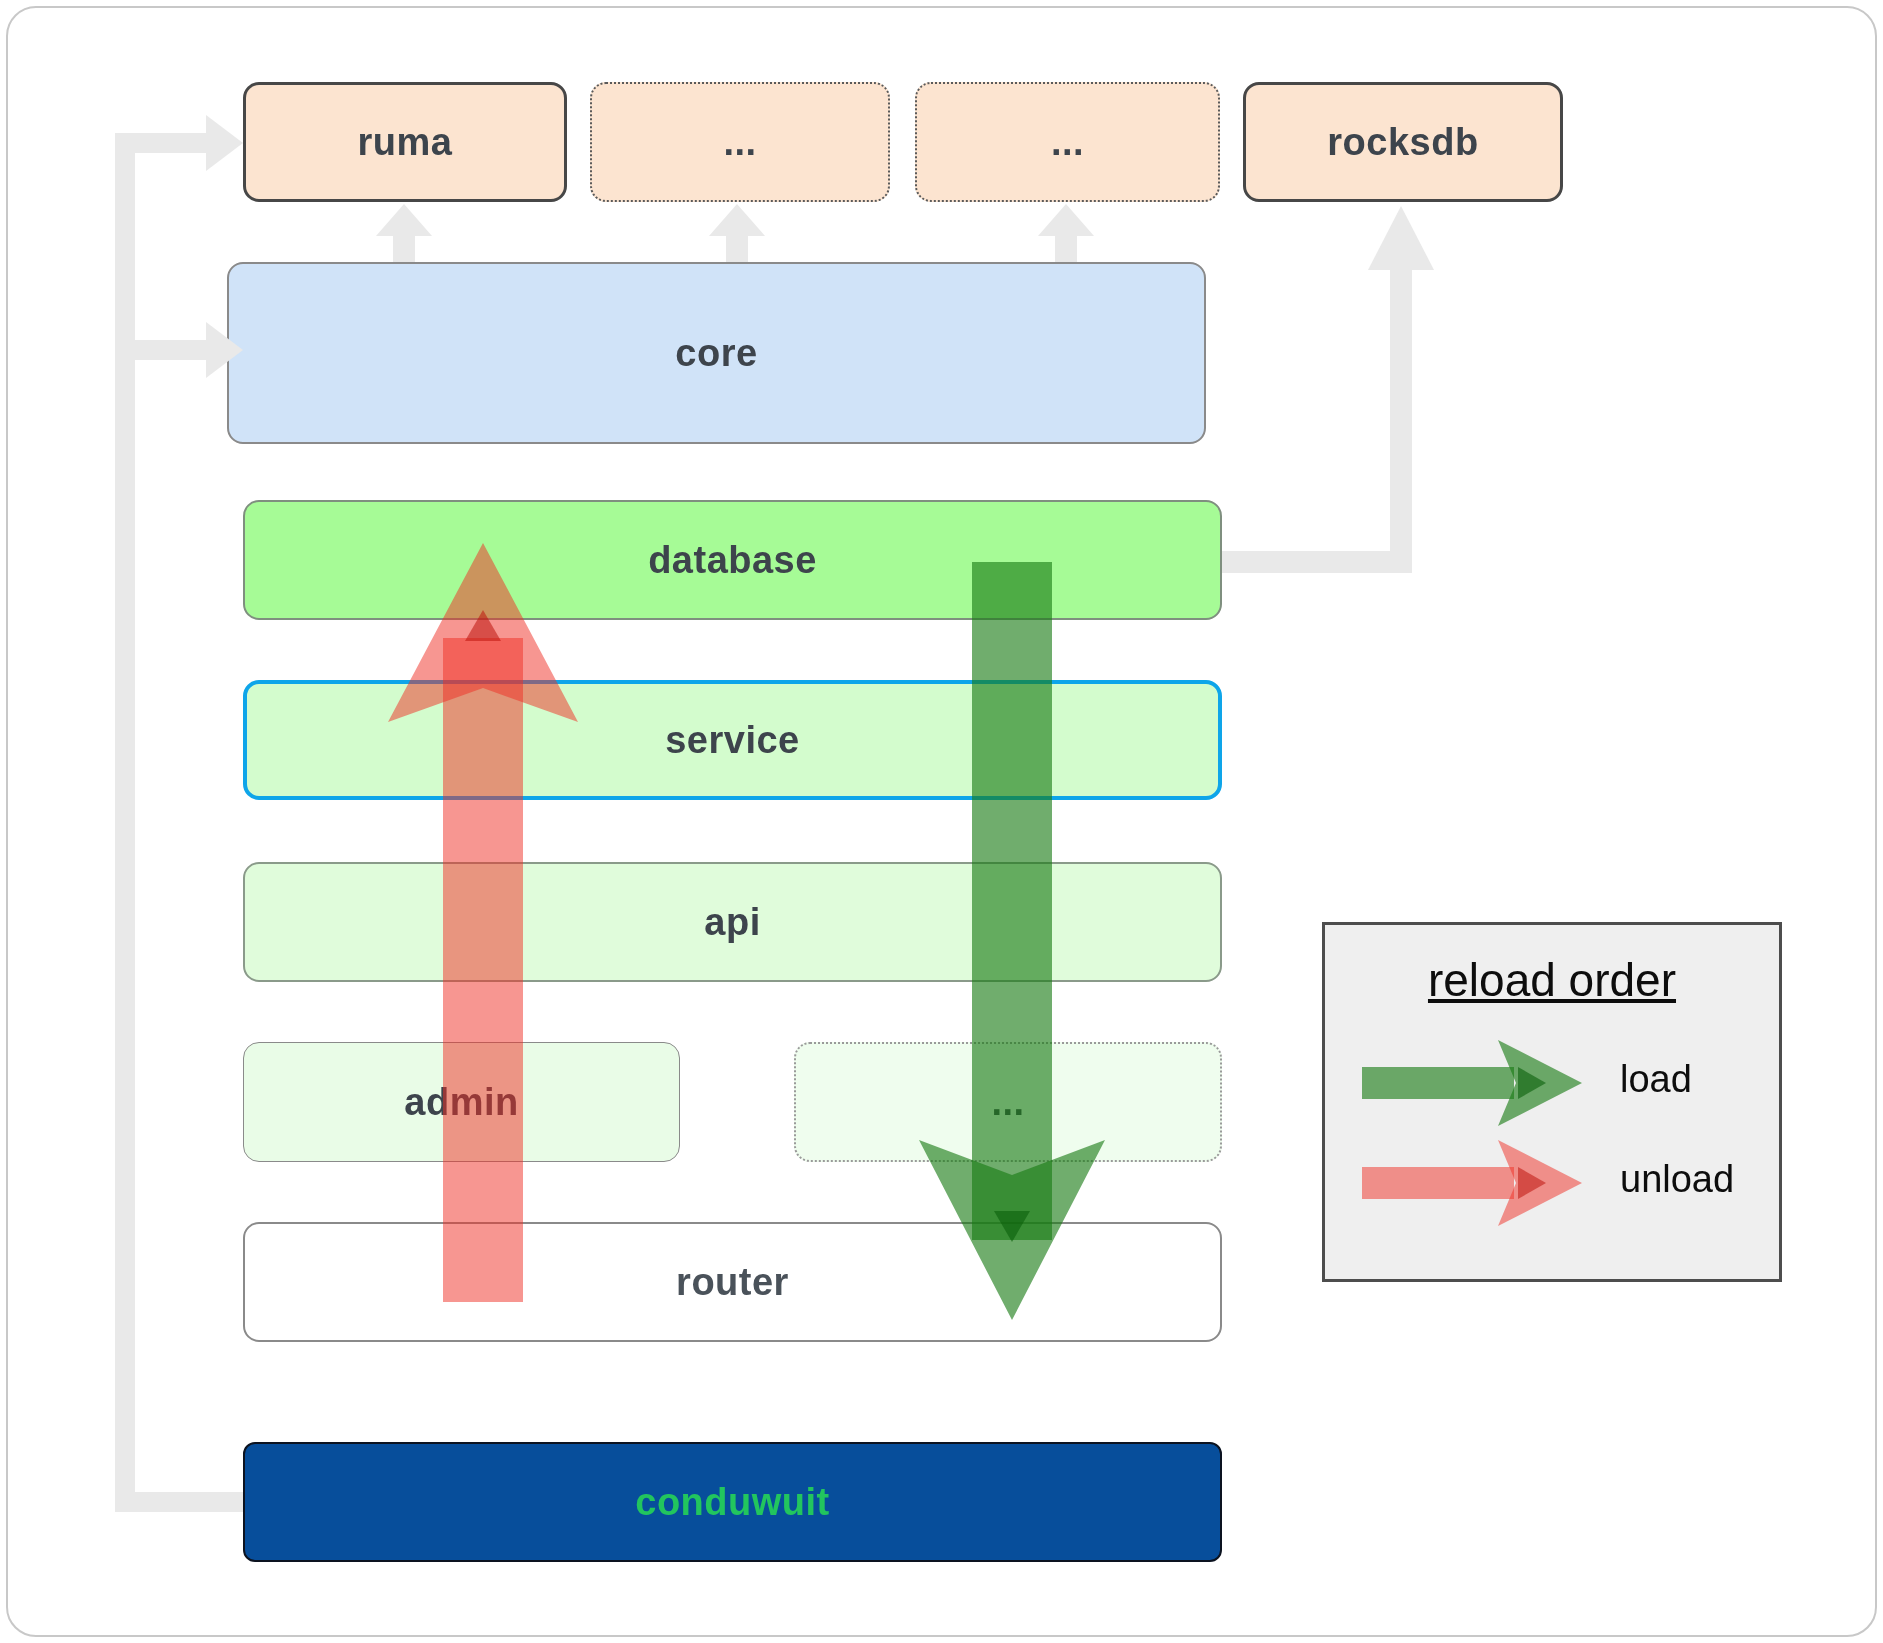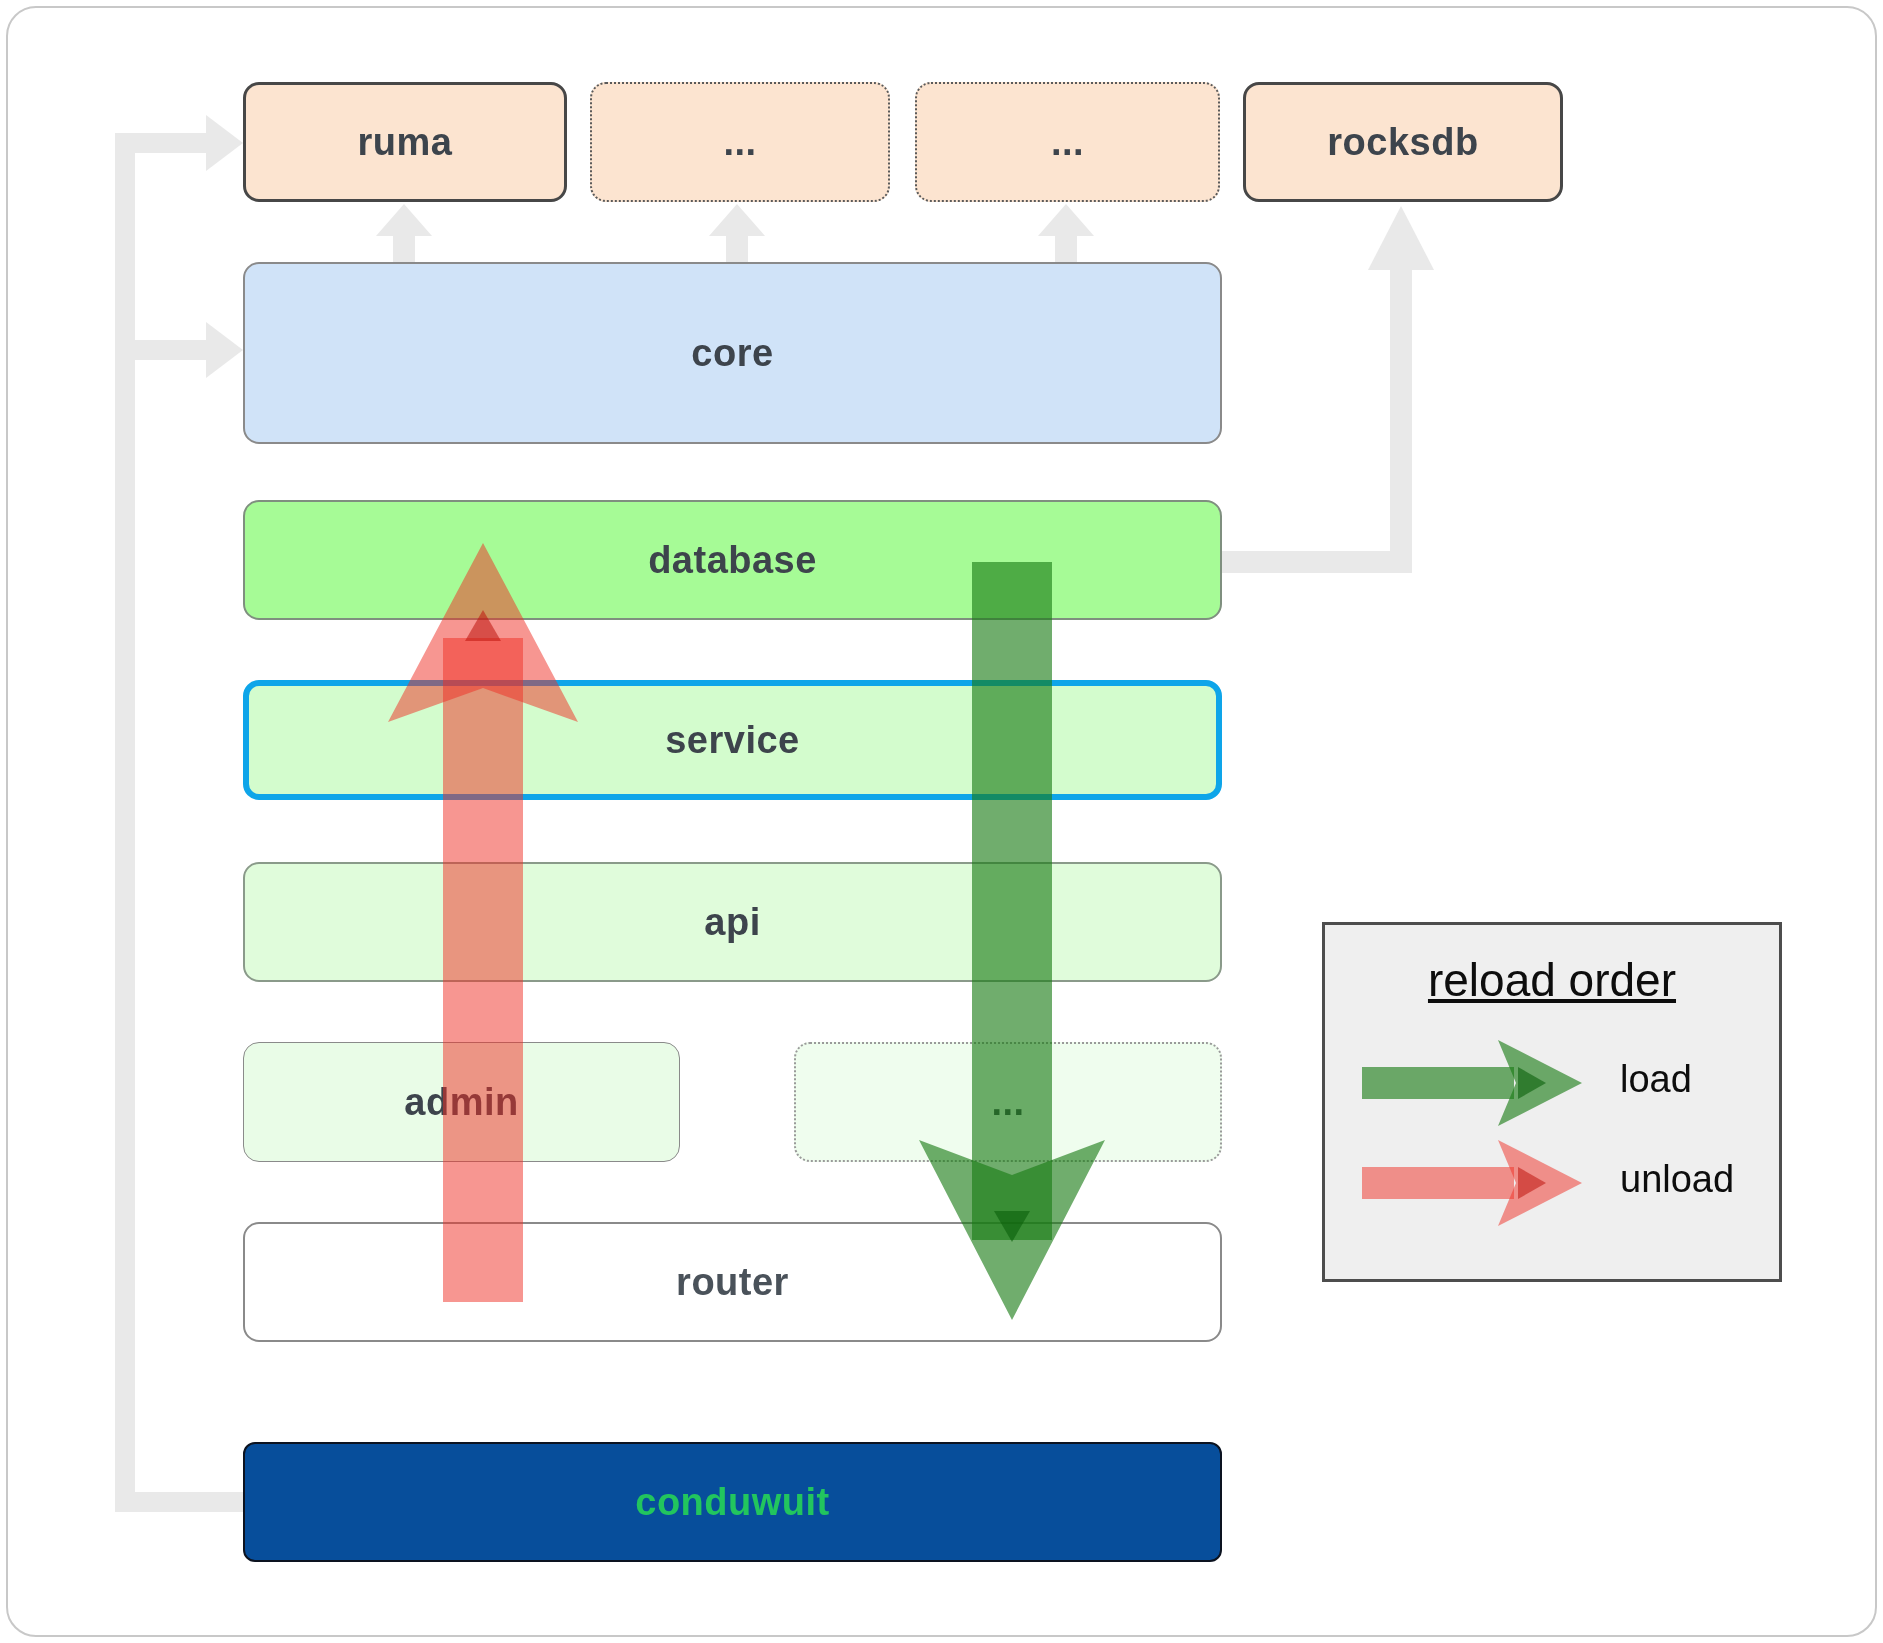--- a/index.html
+++ b/index.html
@@ -25,21 +25,21 @@
     font-size:38px;
     font-weight:600;
     color:var(--label-ink);
     letter-spacing:0.5px;
     z-index:1;
   }
   .b-solid-dark{border:3px solid #474747;background:var(--peach);}
   .b-dotted-peach{border:2.5px dotted #5a5a5a;background:var(--peach);}
   .b-core{border:2px solid #8a8a8a;background:var(--blue);}
   .b-database{border:2px solid #7f8f7f;background:var(--green-bright);text-align:center;}
-  .b-service{border:6px solid #0ea5e9;background:var(--green-light);}
+  .b-service{border:4px solid #0ea5e9;background:var(--green-light);}
   .b-api{border:2px solid #8a9a8a;background:var(--green-lighter);}
   .b-admin{border:1.5px solid #8a8a8a;background:var(--green-faint);}
   .b-more{border:2px dotted #9a9a9a;background:var(--green-faintest);}
   .b-router{border:2px solid #8a8a8a;background:var(--router-bg);color:#4a525a;}
   .b-conduwuit{border:2.5px solid #0c1320;background:var(--navy);color:#22c55e;border-radius:12px;}
   .legend{
     position:absolute;
     left:1322px;top:922px;width:460px;height:360px;
     box-sizing:border-box;
     border:3px solid #4d4d4d;
@@ -82,21 +82,21 @@
   <div class="box b-dotted-peach" style="left:590px;top:82px;width:300px;height:120px;">
     <span>...</span>
   </div>
   <div class="box b-dotted-peach" style="left:915px;top:82px;width:305px;height:120px;">
     <span>...</span>
   </div>
   <div class="box b-solid-dark" style="left:1243px;top:82px;width:320px;height:120px;">
     <span>rocksdb</span>
   </div>
 
-  <div class="box b-core" style="left:243px;top:262px;width:979px;height:182px;">
+  <div class="box b-core" style="left:227px;top:262px;width:979px;height:182px;">
     <span>core</span>
   </div>
   <div class="box b-database" style="left:243px;top:500px;width:979px;height:120px;">
     <span>database</span>
   </div>
   <div class="box b-service" style="left:243px;top:680px;width:979px;height:120px;">
     <span>service</span>
   </div>
   <div class="box b-api" style="left:243px;top:862px;width:979px;height:120px;justify-content:center;">
     <span>api</span>

